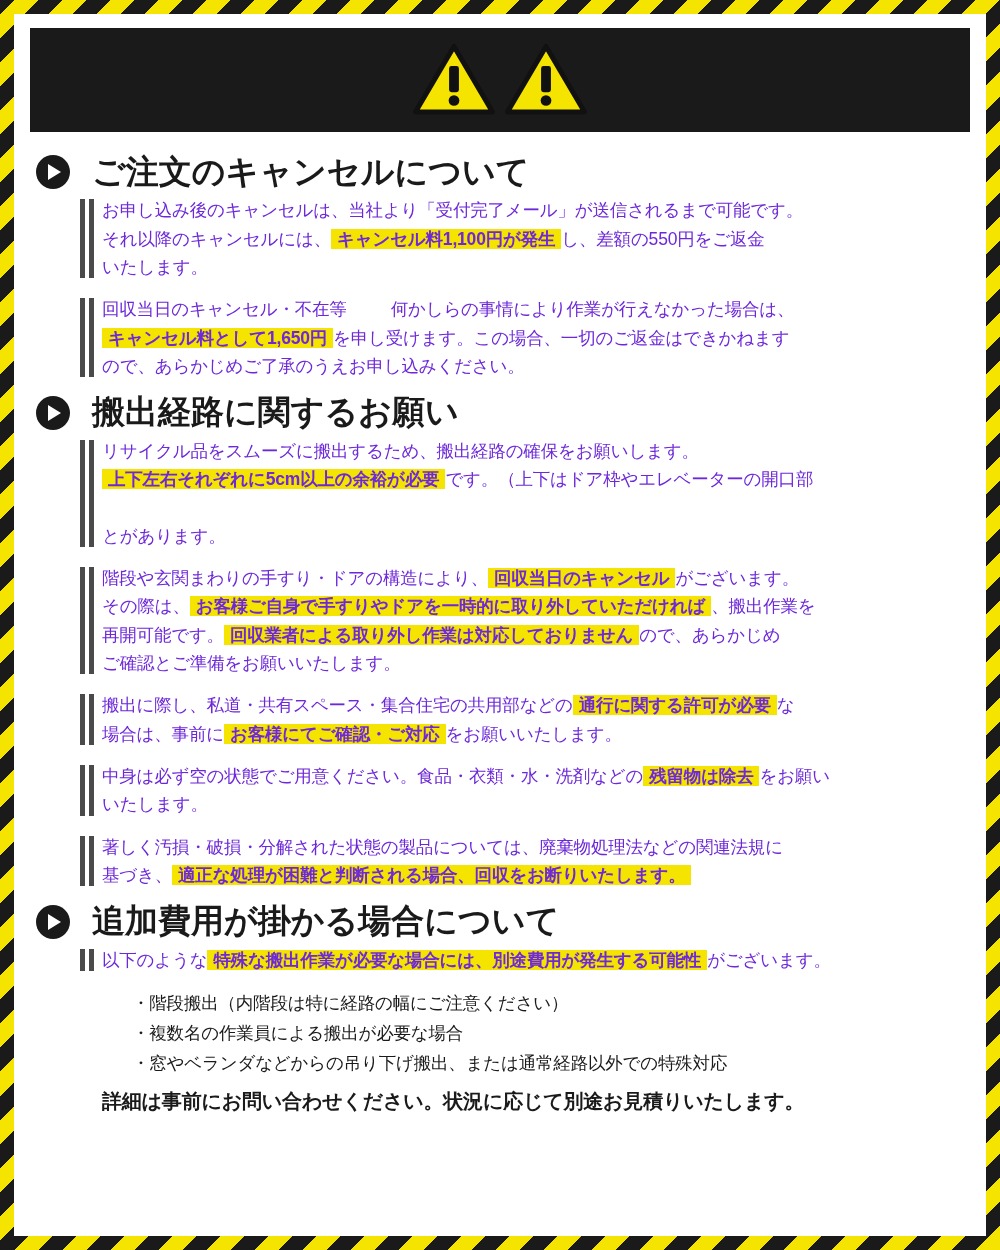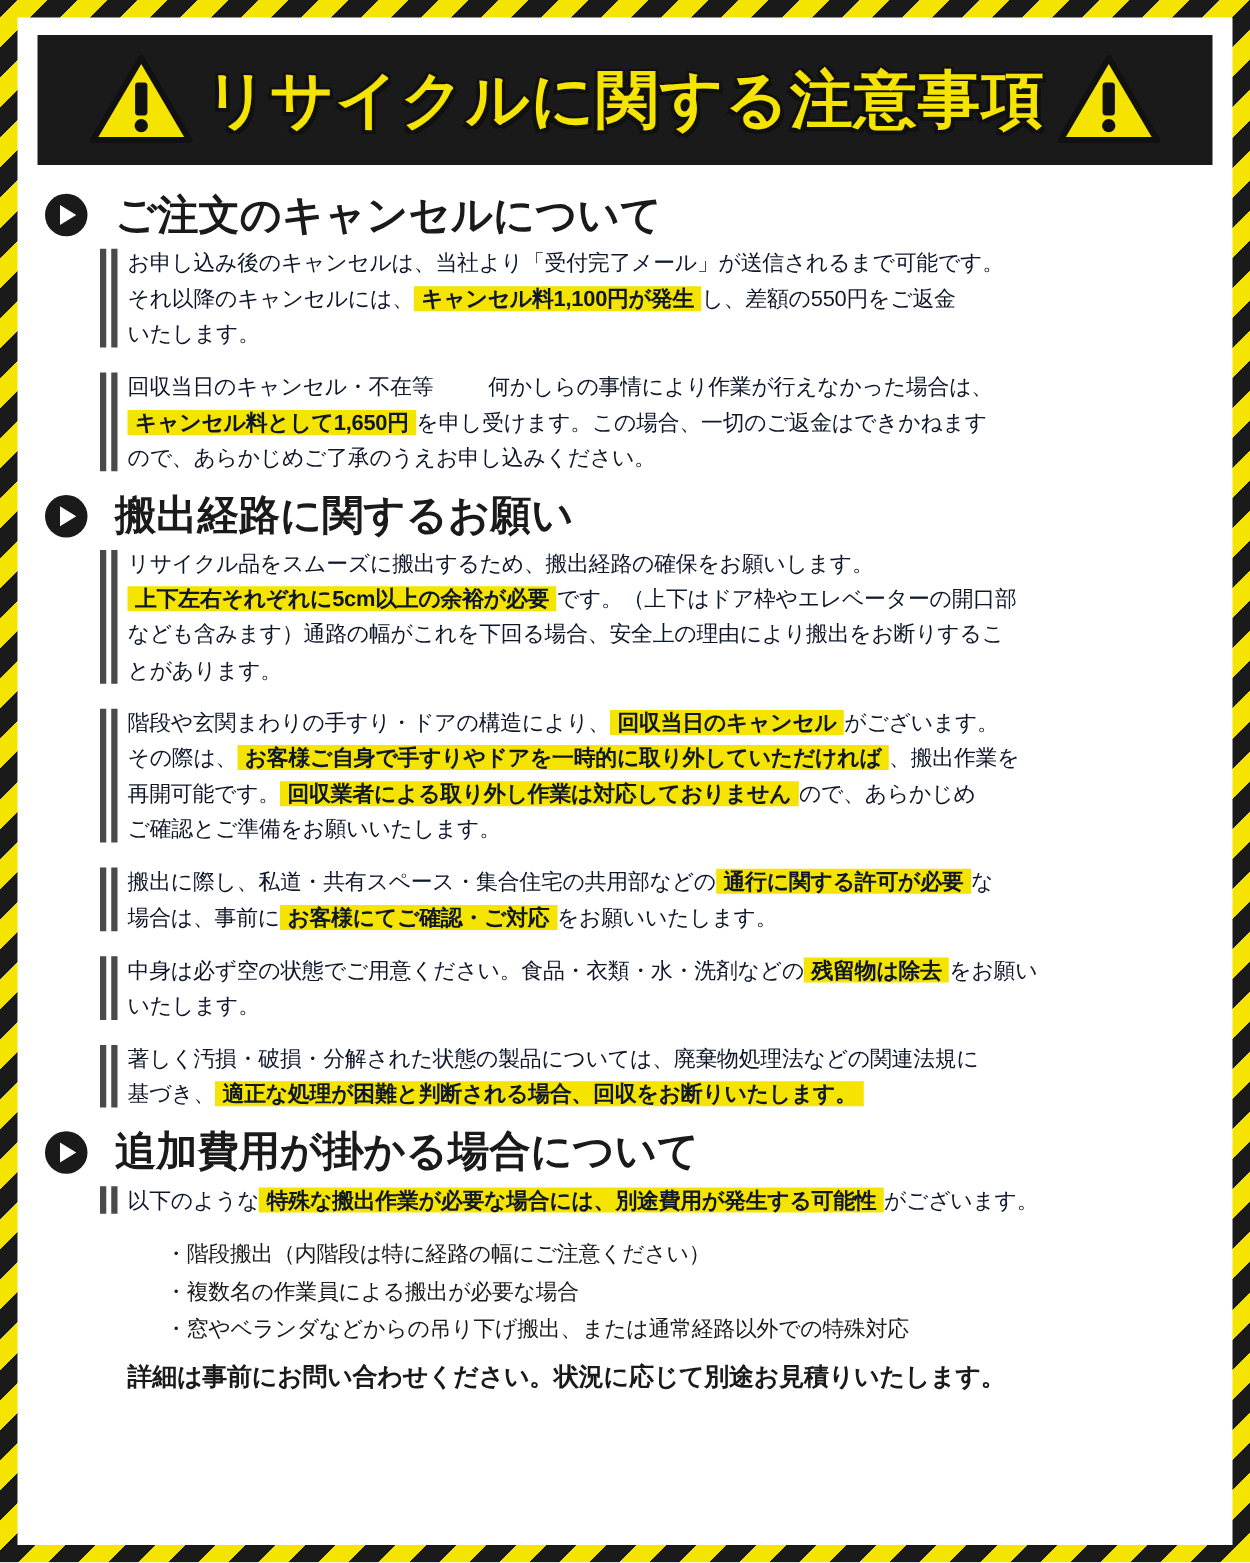--- a/index.html
+++ b/index.html
@@ -105,21 +105,21 @@
     line-height: 1.1;
     letter-spacing: 0px;
   }
 
   .para {
     position: relative;
     margin: 0 0 14px 44px;
     padding-left: 22px;
     font-size: 17.5px;
     line-height: 1.62;
-    color: #0f172a;
+    color: #6d28d9;
     letter-spacing: -0.2px;
   }
   .para::before {
     content: "";
     position: absolute;
     left: 0; top: 3px; bottom: 3px;
     width: 5px;
     background: #4a4a4a;
   }
   .para::after {
@@ -165,21 +165,20 @@
     <div class="inner-white">
 
       <div class="title-banner">
         <div class="warn-sign">
           <svg viewBox="0 0 100 90" xmlns="http://www.w3.org/2000/svg">
             <path d="M50 4 L97 84 L3 84 Z" fill="#f5e400" stroke="#111" stroke-width="6" stroke-linejoin="round"></path>
             <rect x="44" y="28" width="12" height="32" rx="3" fill="#111"></rect>
             <circle cx="50" cy="70" r="6.5" fill="#111"></circle>
           </svg>
         </div>
-        <div class="title-text">リサイクルに関する注意事項</div>
         <div class="warn-sign">
           <svg viewBox="0 0 100 90" xmlns="http://www.w3.org/2000/svg">
             <path d="M50 4 L97 84 L3 84 Z" fill="#f5e400" stroke="#111" stroke-width="6" stroke-linejoin="round"></path>
             <rect x="44" y="28" width="12" height="32" rx="3" fill="#111"></rect>
             <circle cx="50" cy="70" r="6.5" fill="#111"></circle>
           </svg>
         </div>
       </div>
 
       <div class="content">
@@ -189,21 +188,21 @@
               <div class="section-title">ご注文のキャンセルについて</div>
             </div>
             <p class="para"><span>お申し込み後のキャンセルは、当社より「受付完了メール」が送信されるまで可能です。</span><br><span>それ以降のキャンセルには、</span><span class="hl">キャンセル料1,100円が発生</span><span>し、差額の550円をご返金</span><br><span>いたします。</span></p>
             <p class="para"><span>回収当日のキャンセル・不在等</span><span class="bold">何かしらの事情により作業が行えなかった場合</span><span>は、</span><br><span class="hl">キャンセル料として1,650円</span><span>を申し受けます。この場合、一切のご返金はできかねます</span><br><span>ので、あらかじめご了承のうえお申し込みください。</span></p>
           </div>
           <div class="section">
             <div class="section-head">
               <span class="bullet-arrow"></span>
               <div class="section-title">搬出経路に関するお願い</div>
             </div>
-            <p class="para"><span>リサイクル品をスムーズに搬出するため、搬出経路の確保をお願いします。</span><br><span class="hl">上下左右それぞれに5cm以上の余裕が必要</span><span>です。（上下はドア枠やエレベーターの開口部</span><br><span>なども含みます）通路の幅がこれを下回る場合、安全上の理由により搬出をお断りするこ</span><br><span>とがあります。</span></p>
+            <p class="para"><span>リサイクル品をスムーズに搬出するため、搬出経路の確保をお願いします。</span><br><span class="hl">上下左右それぞれに5cm以上の余裕が必要</span><span>です。（上下はドア枠やエレベーターの開口部</span><br><br><span>とがあります。</span></p>
             <p class="para"><span>階段や玄関まわりの手すり・ドアの構造により、</span><span class="hl">回収当日のキャンセル</span><span>がございます。</span><br><span>その際は、</span><span class="hl">お客様ご自身で手すりやドアを一時的に取り外していただければ</span><span>、搬出作業を</span><br><span>再開可能です。</span><span class="hl">回収業者による取り外し作業は対応しておりません</span><span>ので、あらかじめ</span><br><span>ご確認とご準備をお願いいたします。</span></p>
             <p class="para"><span>搬出に際し、私道・共有スペース・集合住宅の共用部などの</span><span class="hl">通行に関する許可が必要</span><span>な</span><br><span>場合は、事前に</span><span class="hl">お客様にてご確認・ご対応</span><span>をお願いいたします。</span></p>
           </div>
           <div class="section">
             <p class="para"><span>中身は必ず空の状態でご用意ください。食品・衣類・水・洗剤などの</span><span class="hl">残留物は除去</span><span>をお願い</span><br><span>いたします。</span></p>
             <p class="para"><span>著しく汚損・破損・分解された状態の製品については、廃棄物処理法などの関連法規に</span><br><span>基づき、</span><span class="hl">適正な処理が困難と判断される場合、回収をお断りいたします。</span></p>
           </div>
           <div class="section">
             <div class="section-head">
               <span class="bullet-arrow"></span>

